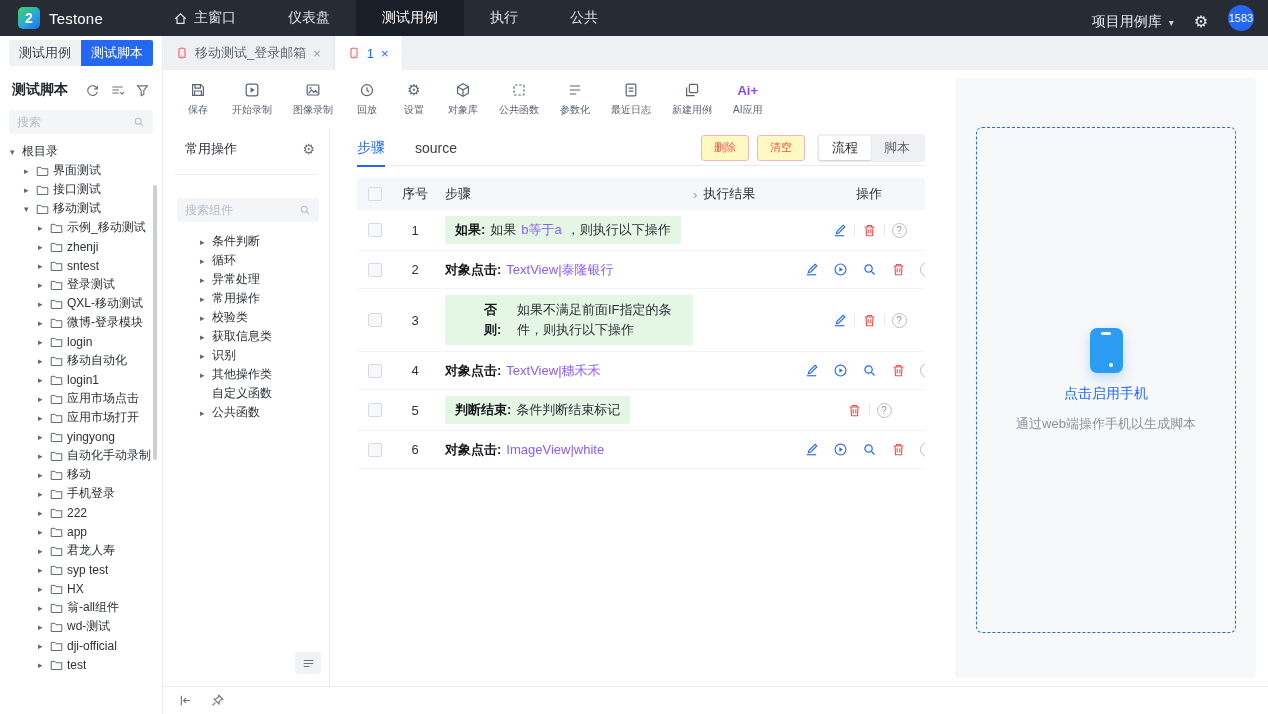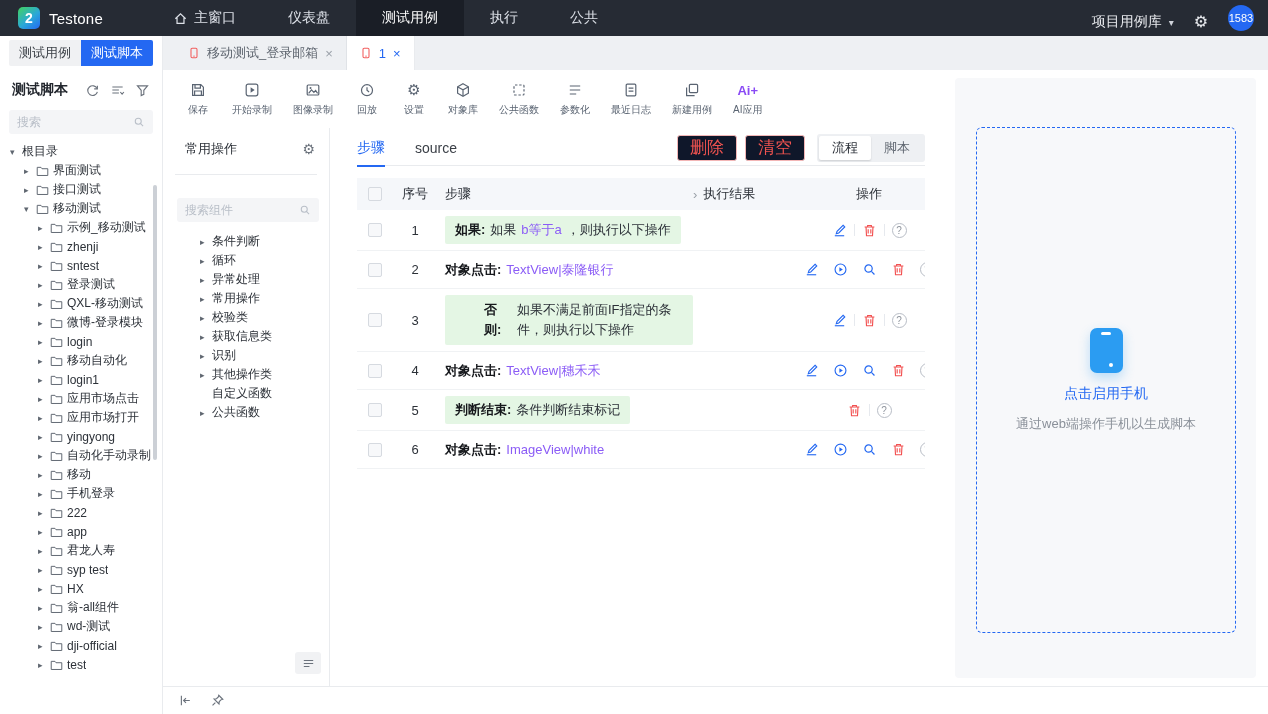--- a/index.html
+++ b/index.html
@@ -21,21 +21,21 @@
   .proj-caret { font-size:10px; color:#cfd3da; }
   .gear-glyph { font-size:16px; color:#e8eaee; cursor:pointer; }
   .count-badge { min-width:26px; height:26px; border-radius:50%; background:#2468f2; color:#fff; font-size:11px; display:flex; align-items:center; justify-content:center; }
 
   
   .subheader { position:absolute; top:36px; left:0; width:1268px; height:34px; display:flex; }
   .left-seg { width:163px; background:#fff; border-right:1px solid #e9ebee; display:flex; align-items:center; justify-content:center; }
   .seg-btn { height:26px; padding:0 10px; display:flex; align-items:center; font-size:13px; cursor:pointer; }
   .seg-btn.first { background:#f0f1f3; color:#3a3f46; border-radius:2px 0 0 2px; }
   .seg-btn.second { background:#2468f2; color:#fff; border-radius:0 2px 2px 0; }
-  .tabbar { flex:1; background:#eef0f3; display:flex;padding-left:12px; }
+  .tabbar { flex:1; background:#eef0f3; display:flex; }
   .doc-tab { height:34px; display:flex; align-items:center; gap:7px; padding:0 13px; font-size:13px; color:#5f6670; border-right:1px solid #e0e3e7; cursor:pointer; background:#eef0f3; }
   .doc-tab.active { background:#fff; color:#2468f2; border-right:1px solid #e9ebee; }
   .tab-close { font-size:13px; color:#9aa0a8; }
   .doc-tab.active .tab-close { color:#2468f2; }
 
   
   .main { position:absolute; top:70px; left:0; width:1268px; height:616px; display:flex; }
 
   
   .sidebar { width:163px; border-right:1px solid #e9ebee; position:relative; padding-top:9px; overflow:hidden; }
@@ -76,21 +76,21 @@
   .comp-item { display:flex; align-items:center; height:19px; padding-left:37px; font-size:12px; color:#2c3138; cursor:pointer; }
   .comp-foot-btn { position:absolute; right:8px; bottom:12px; width:26px; height:22px; background:#f1f2f4; border-radius:3px; display:flex; align-items:center; justify-content:center; color:#6b727c; cursor:pointer; }
 
   
   .steps { flex:1; padding:2px 30px 0 27px; display:flex; flex-direction:column; }
   .steps-tabs { display:flex; align-items:center; height:36px; border-bottom:1px solid #e9ebee; position:relative; }
   .stab { height:36px; display:flex; align-items:center; margin-right:30px; font-size:14px; color:#3a3f46; cursor:pointer; position:relative; }
   .stab.active { color:#2468f2; }
   .stab.active::after { content:""; position:absolute; left:0; right:0; bottom:-1px; height:2px; background:#2468f2; }
   .steps-actions { margin-left:auto; display:flex; align-items:center; }
-  .btn-danger { height:26px; padding:0 12px; margin-left:8px; border:1px solid #f3b6b6; background:#0f172a; color:#ef5350; font-size:17px; border-radius:3px; display:flex; align-items:center; cursor:pointer; }
+  .btn-danger { height:26px; padding:0 12px; margin-left:8px; border:1px solid #f3b6b6; background:#fef9c3; color:#ef5350; font-size:11px; border-radius:3px; display:flex; align-items:center; cursor:pointer; }
   .view-seg { margin-left:12px; background:#eef0f3; border-radius:3px; padding:2px; display:flex; }
   .vseg-item { padding:3px 13px; font-size:13px; color:#5f6670; border-radius:2px; cursor:pointer; }
   .vseg-item.active { background:#fff; color:#2b3038; box-shadow:0 1px 2px rgba(0,0,0,.14); }
 
   .thead { display:flex; align-items:center; height:32px; background:#f5f7fa; margin-top:12px; font-size:13px; color:#2c3138; }
   .col-check { width:36px; display:flex; justify-content:center; flex:none; }
   .col-no { width:44px; text-align:center; flex:none; }
   .col-step { flex:1; padding-left:8px; min-width:0; }
   .col-result { width:120px; flex:none; display:flex; align-items:center; gap:6px; }
   .col-ops { width:112px; flex:none; display:flex; align-items:center; justify-content:center; gap:7px; }

